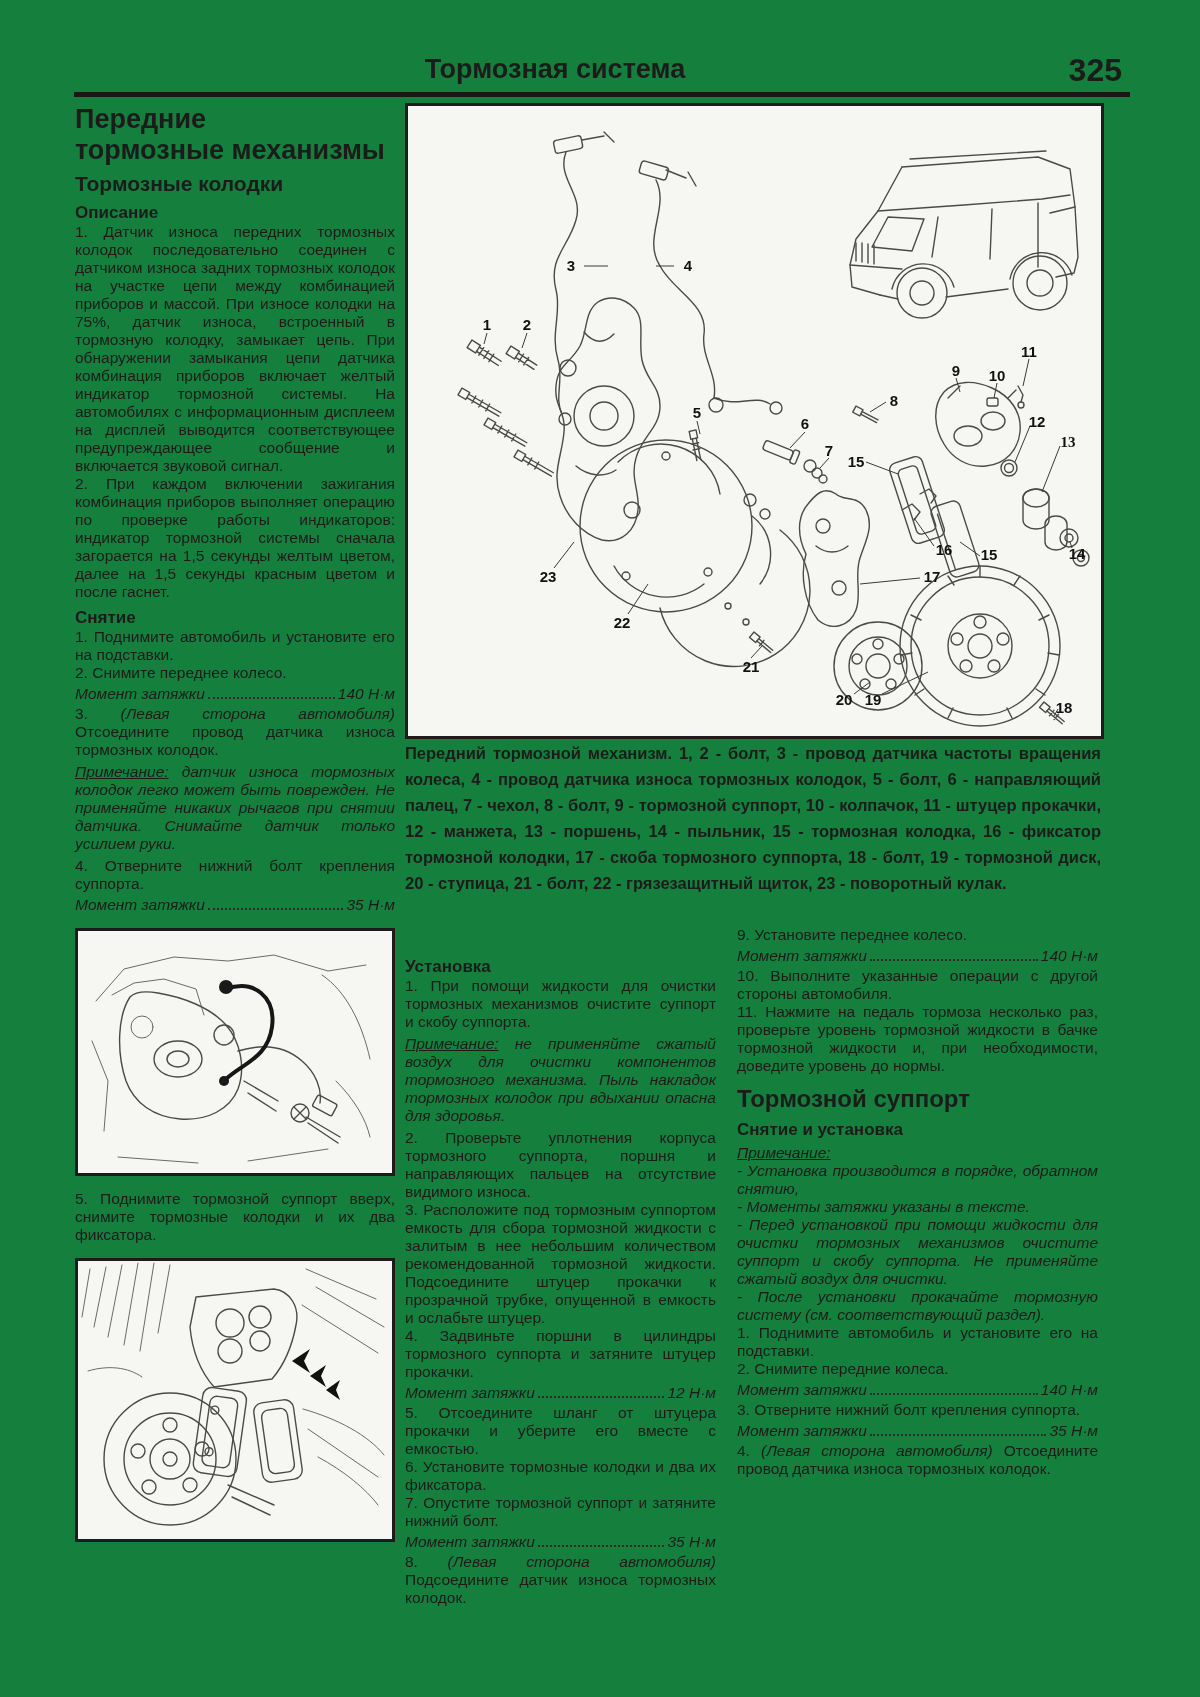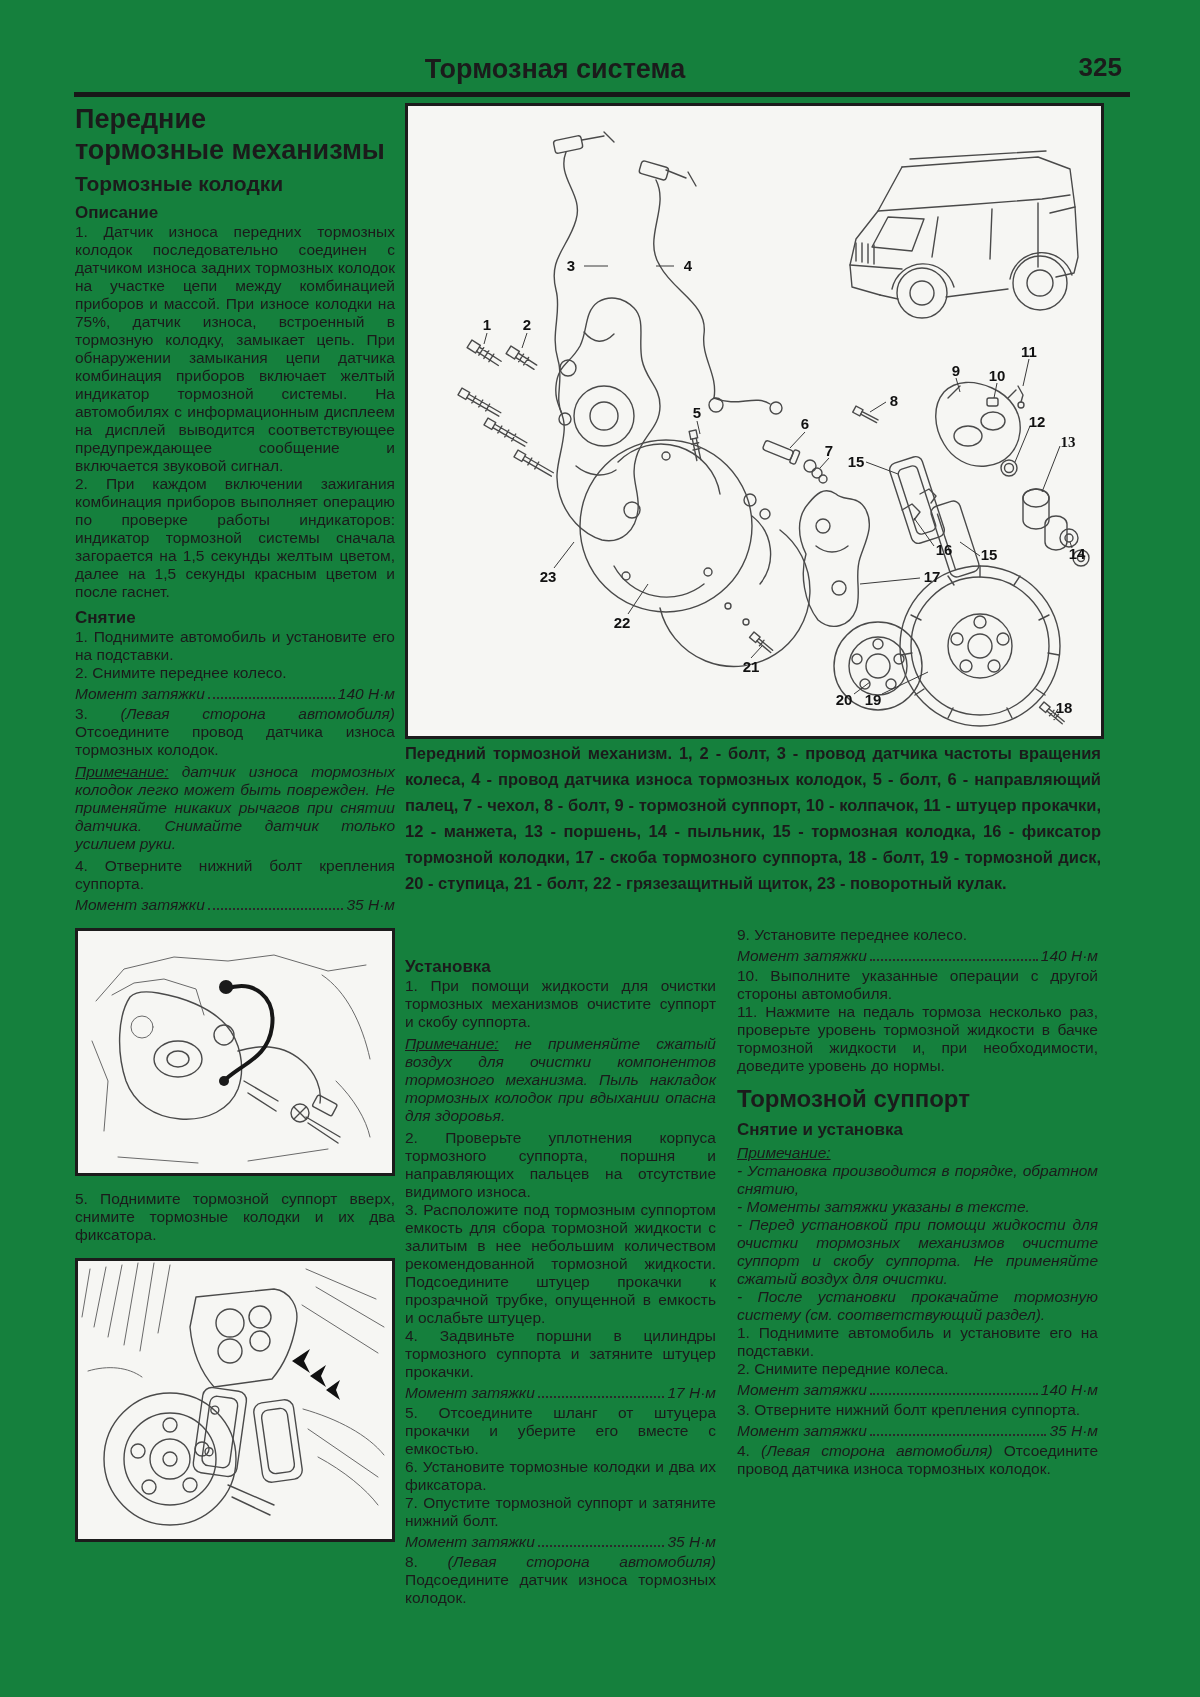--- a/index.html
+++ b/index.html
@@ -1,21 +1,21 @@
 <!DOCTYPE html>
 <html><head>
 <meta charset="utf-8">
 <style>
   html,body{margin:0;padding:0;background:#9a9a9a;}
   .page{position:relative;width:1200px;height:1697px;background:#15803d;
         font-family:"Liberation Sans",sans-serif;color:#1b1b1b;overflow:hidden;}
   
   .hdr-title{position:absolute;top:54px;left:0;width:1110px;text-align:center;
              font-size:27px;font-weight:bold;}
-  .hdr-num{position:absolute;top:52px;right:78px;font-size:26px;font-weight:bold;}
+  .hdr-num{position:absolute;top:52px;right:78px;font-size:32px;font-weight:bold;}
   .hdr-rule{position:absolute;top:92px;left:74px;right:70px;height:5px;background:#181818;}
   
   .col{position:absolute;text-align:justify;font-size:15.5px;line-height:18px;}
   .left-col{left:75px;top:104px;width:320px;}
   .mid-col{left:405px;top:944px;width:311px;margin-top:12px;}
   .right-col{left:737px;top:926px;width:361px;}
   .h1{font-size:27px;line-height:31px;font-weight:bold;text-align:left;}
   .h2{font-size:21px;line-height:25px;font-weight:bold;text-align:left;margin-top:5px;}
   .h2-big{font-size:24px;line-height:28px;font-weight:bold;text-align:left;margin-top:10px;}
   .h3{font-size:17px;line-height:21px;font-weight:bold;text-align:left;margin-top:6px;}
@@ -371,21 +371,21 @@
   <div class="col mid-col">
     <div class="h3" style="margin-top:0">Установка</div>
     <p>1. При помощи жидкости для очистки тормозных механизмов очистите суппорт и скобу суппорта.</p>
     <p class="note"><span class="nlabel">Примечание:</span><span> не применяйте сжатый воздух для очистки компонентов тормозного механизма. Пыль накладок тормозных колодок при вдыхании опасна для здоровья.</span></p>
     <p>2. Проверьте уплотнения корпуса тормозного суппорта, поршня и направляющих пальцев на отсутствие видимого износа.</p>
     <p>3. Расположите под тормозным суппортом емкость для сбора тормозной жидкости с залитым в нее небольшим количеством рекомендованной тормозной жидкости. Подсоедините штуцер прокачки к прозрачной трубке, опущенной в емкость и ослабьте штуцер.</p>
     <p>4. Задвиньте поршни в цилиндры тормозного суппорта и затяните штуцер прокачки.</p>
     <div class="torque">
       <span>Момент затяжки</span>
       <span class="dots"></span>
-      <span class="tval">17 Н·м</span>
+      <span class="tval">12 Н·м</span>
     </div>
     <p>5. Отсоедините шланг от штуцера прокачки и уберите его вместе с емкостью.</p>
     <p>6. Установите тормозные колодки и два их фиксатора.</p>
     <p>7. Опустите тормозной суппорт и затяните нижний болт.</p>
     <div class="torque">
       <span>Момент затяжки</span>
       <span class="dots"></span>
       <span class="tval">35 Н·м</span>
     </div>
     <p><span>8. </span><span class="iside">(Левая сторона автомобиля)</span><span> Подсоедините датчик износа тормозных колодок.</span></p>

